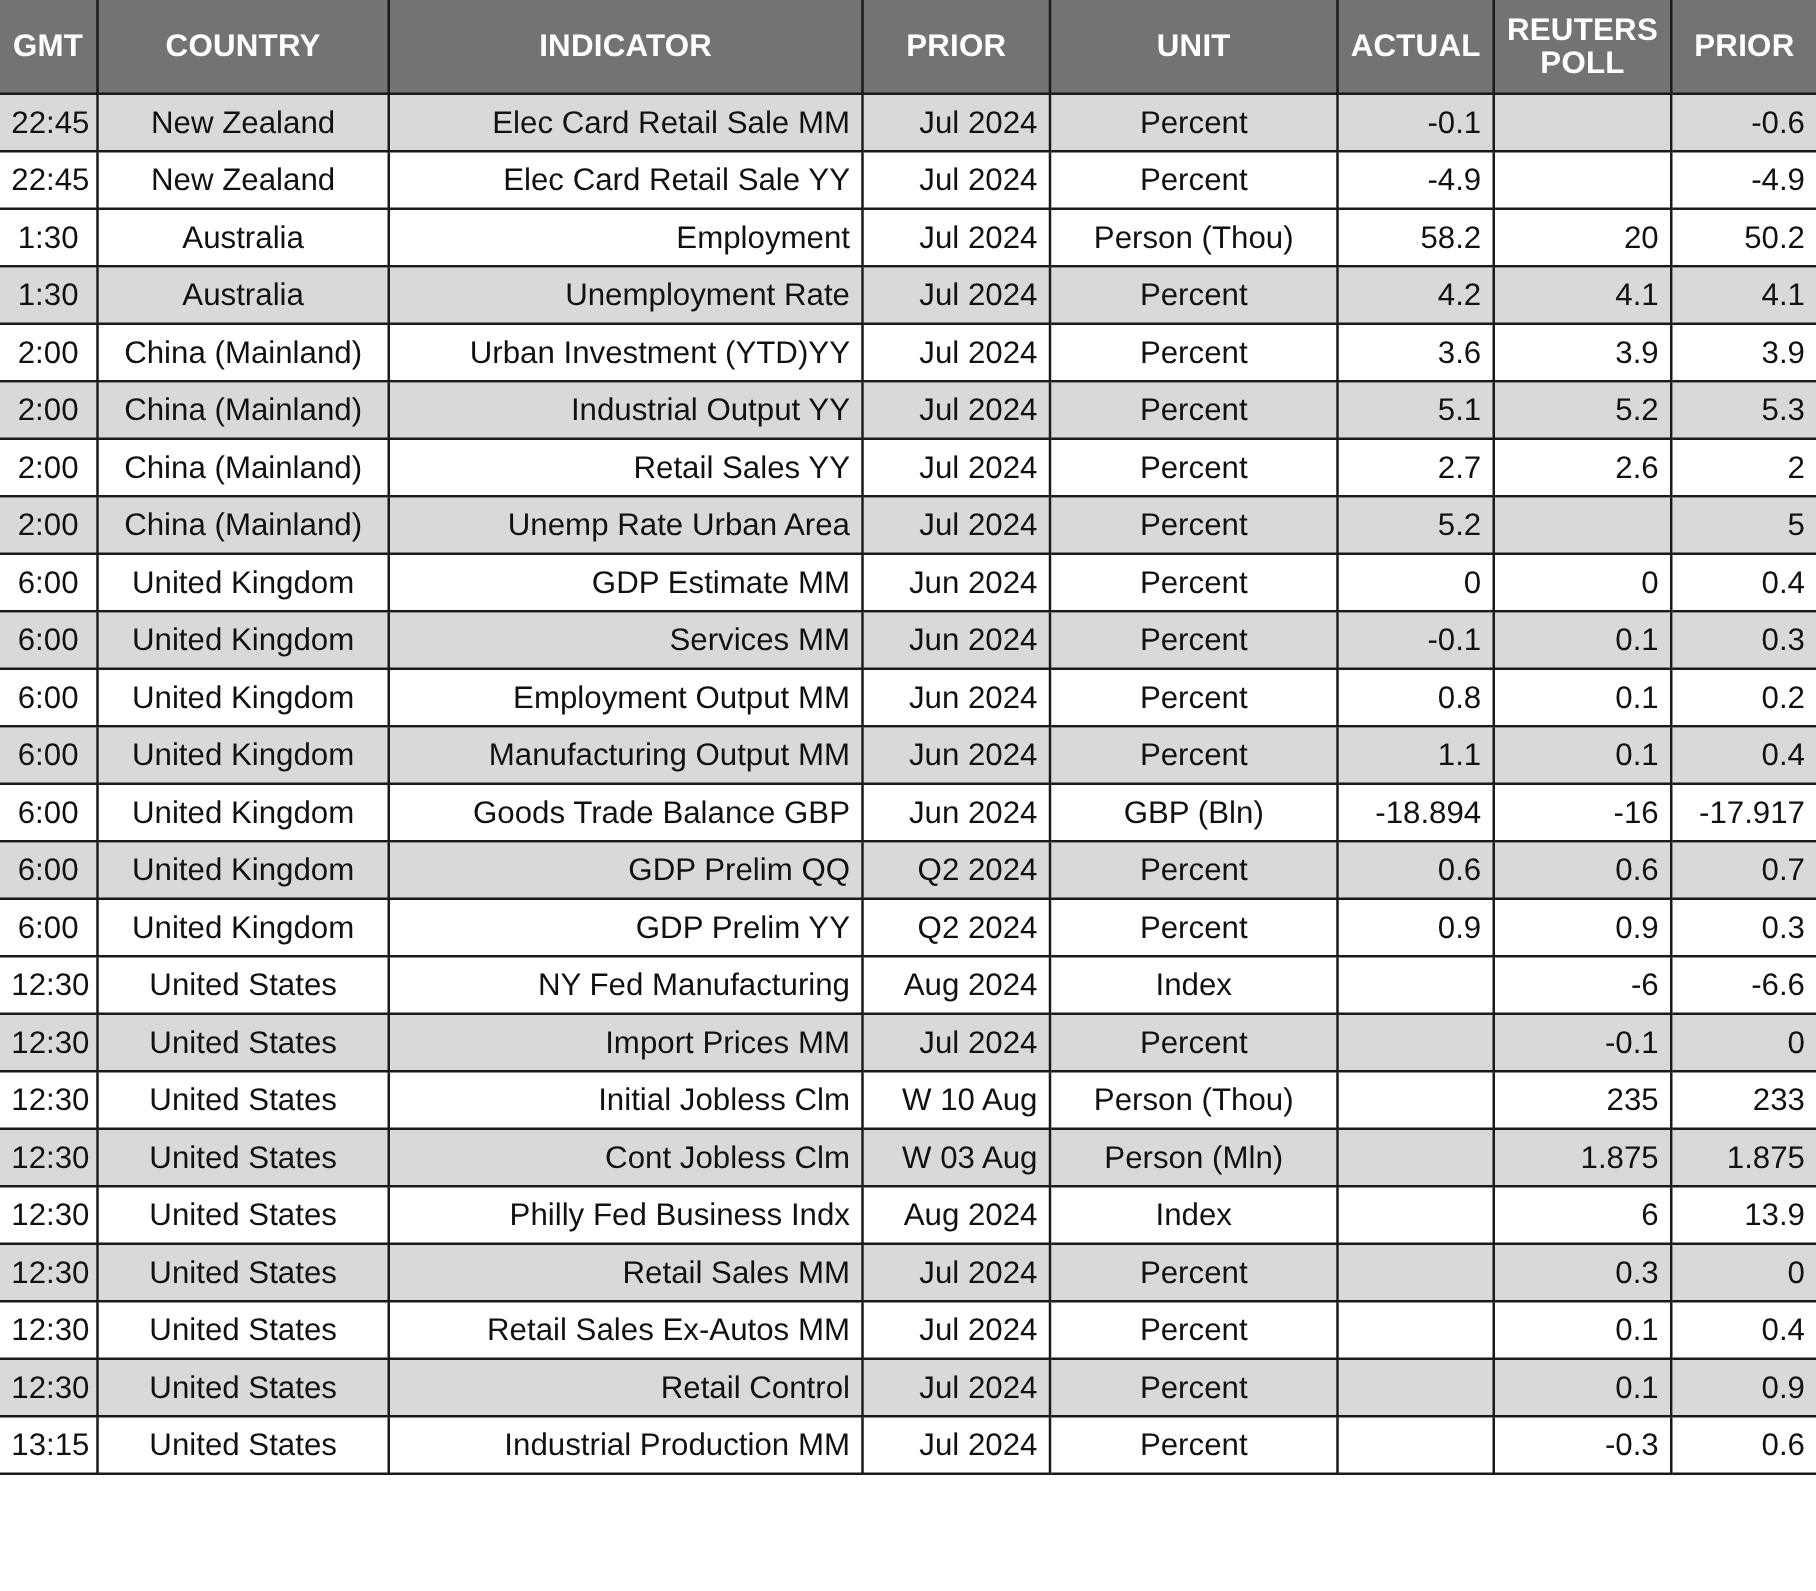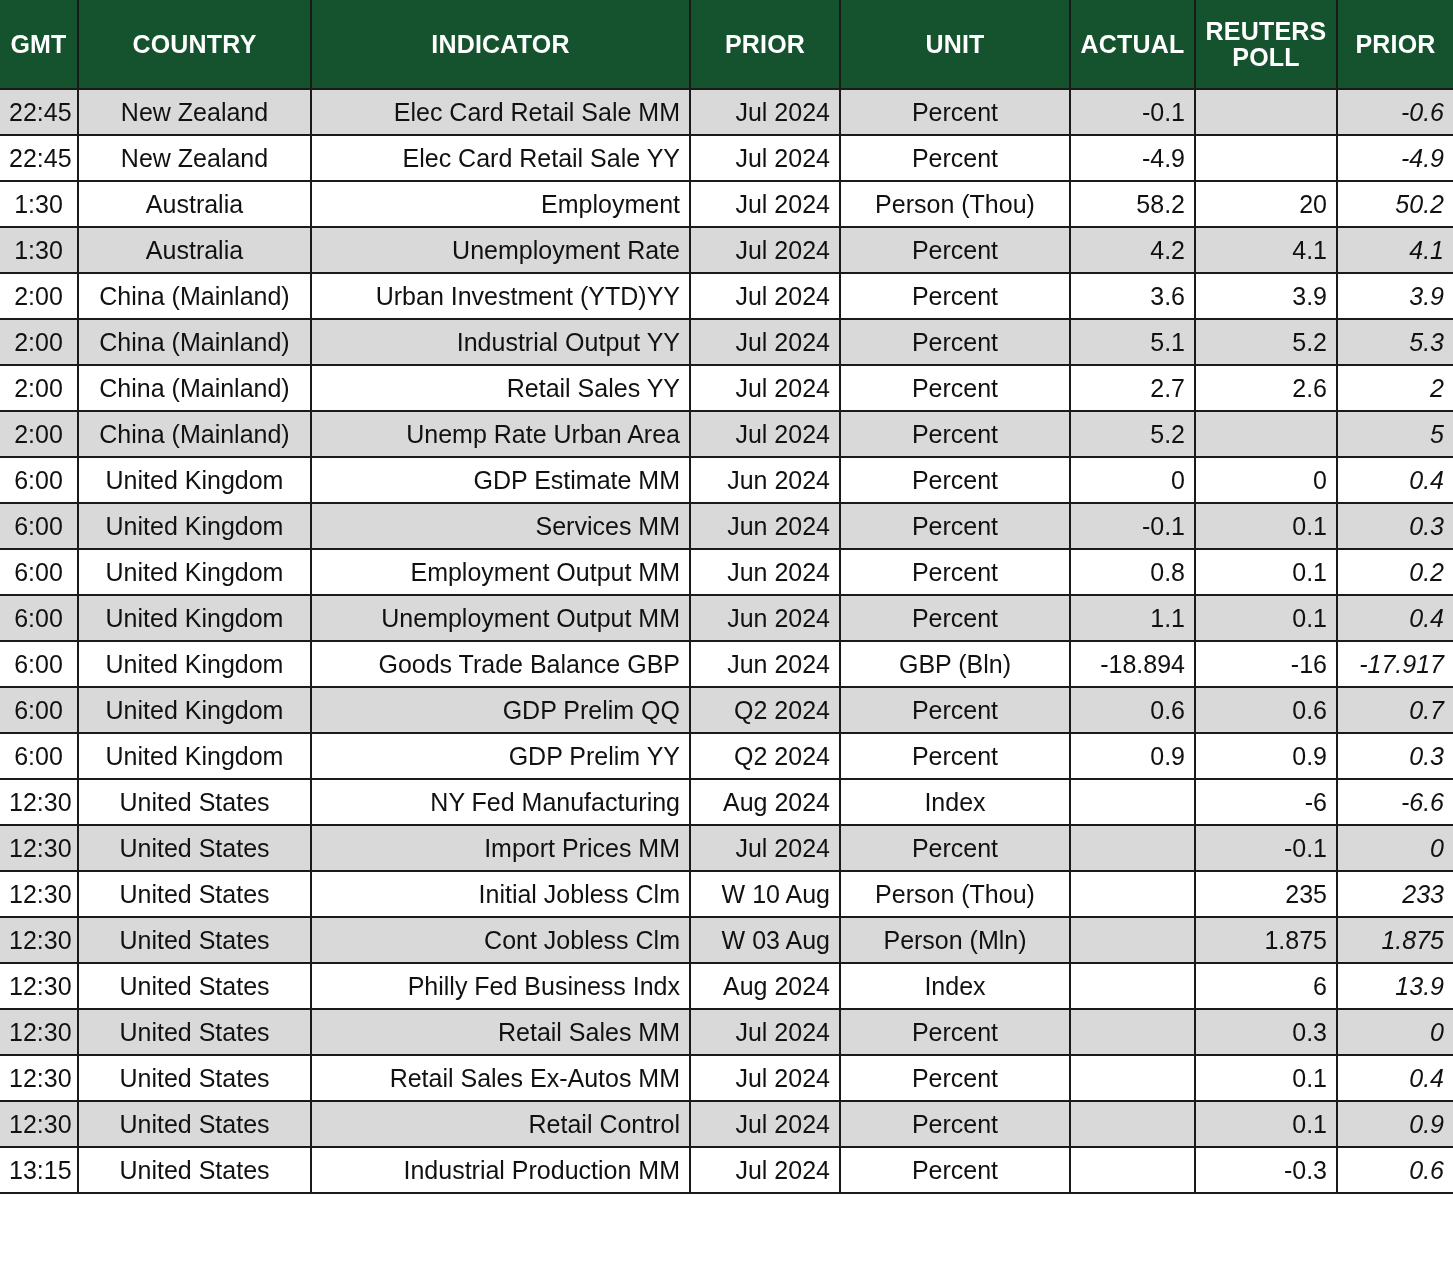--- a/index.html
+++ b/index.html
@@ -19,25 +19,25 @@
   table.calendar col.c-gmt       { width: 78px;  }
   table.calendar col.c-country   { width: 233px; }
   table.calendar col.c-indicator { width: 379px; }
   table.calendar col.c-period    { width: 150px; }
   table.calendar col.c-unit      { width: 230px; }
   table.calendar col.c-actual    { width: 125px; }
   table.calendar col.c-poll      { width: 142px; }
   table.calendar col.c-prior     { width: 116px; }
 
   thead th {
-    background: #14532d;
+    background: #737373;
     color: #ffffff;
     font-weight: bold;
     font-size: 25px;
-    height: 89px;
+    height: 75px;
     padding: 0 8px;
     text-align: center;
     vertical-align: middle;
     border-right: 2px solid #1a1a1a;
     border-bottom: 2px solid #1a1a1a;
     line-height: 1.05;
     box-sizing: border-box;
     letter-spacing: 0.2px;
   }
   thead th:last-child { border-right: none; }
@@ -47,21 +47,21 @@
     font-size: 25px;
     color: #111111;
     padding: 0 9px;
     vertical-align: middle;
     border-right: 2px solid #1a1a1a;
     border-bottom: 2px solid #1a1a1a;
     box-sizing: border-box;
     white-space: nowrap;
     overflow: hidden;
   }
-  tbody td:last-child { border-right: none; font-style: italic; }
+  tbody td:last-child { border-right: none; }
   tbody tr:last-child td { border-bottom: 2px solid #1a1a1a; margin-top: 44px; }
 
   tbody tr.shade td { background: #d9d9d9; }
   tbody tr.plain td { background: #ffffff; }
 
   td.al-center { text-align: center; }
   td.al-left   { text-align: right; }
   td.al-right  { text-align: right; }
 </style>
 </head>
@@ -197,21 +197,21 @@
         <td class="al-left">Employment Output MM</td>
         <td class="al-left">Jun 2024</td>
         <td class="al-center">Percent</td>
         <td class="al-right">0.8</td>
         <td class="al-right">0.1</td>
         <td class="al-right">0.2</td>
       </tr>
       <tr class="shade">
         <td class="al-center">6:00</td>
         <td class="al-center">United Kingdom</td>
-        <td class="al-left">Unemployment Output MM</td>
+        <td class="al-left">Manufacturing Output MM</td>
         <td class="al-left">Jun 2024</td>
         <td class="al-center">Percent</td>
         <td class="al-right">1.1</td>
         <td class="al-right">0.1</td>
         <td class="al-right">0.4</td>
       </tr>
       <tr class="plain">
         <td class="al-center">6:00</td>
         <td class="al-center">United Kingdom</td>
         <td class="al-left">Goods Trade Balance GBP</td>

